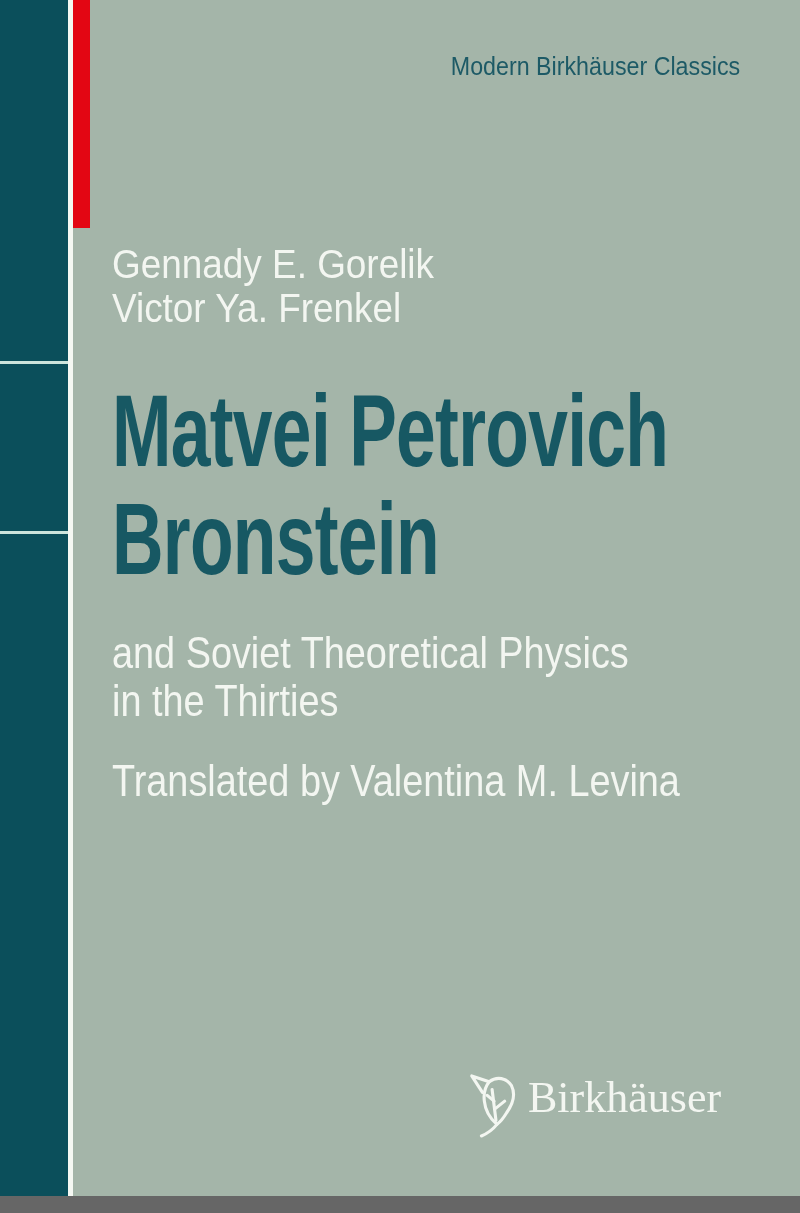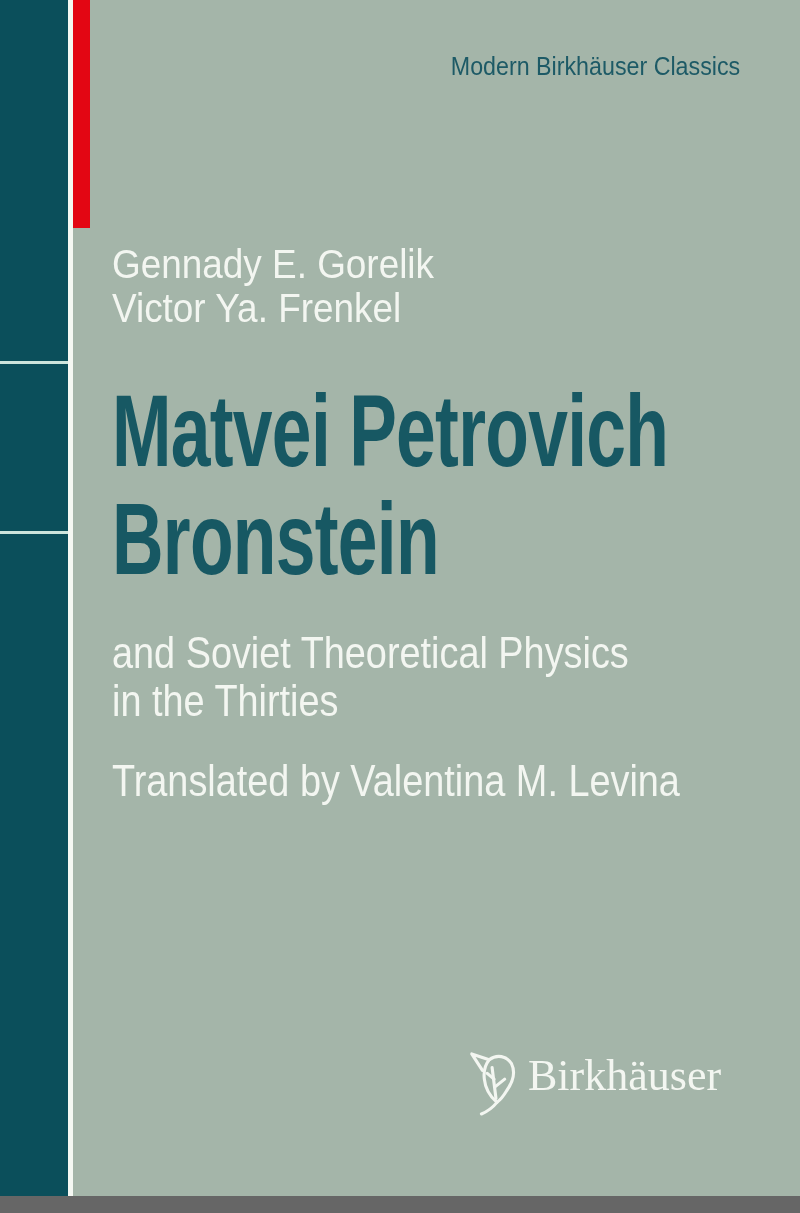--- a/index.html
+++ b/index.html
@@ -50,21 +50,21 @@
 
   
   .translator{
     position:absolute;left:112px;top:757px;
     font-size:44px;line-height:48px;font-weight:400;
     color:#f3f6f1;white-space:nowrap;
     transform:scaleX(0.86);transform-origin:left top;
   }
 
   
-  .publisher{position:absolute;left:464px;top:1050px;display:flex;align-items:flex-start;}
+  .publisher{position:absolute;left:464px;top:1072px;display:flex;align-items:flex-start;}
   .leaf{width:62px;height:66px;margin-right:2px;}
   .publisher-name{
     font-family:"Liberation Serif", serif;
     font-size:44px;line-height:48px;font-weight:400;
     color:#f3f6f1;white-space:nowrap;margin-top:2px;
   }
 </style>
 </head>
 <body>
 

